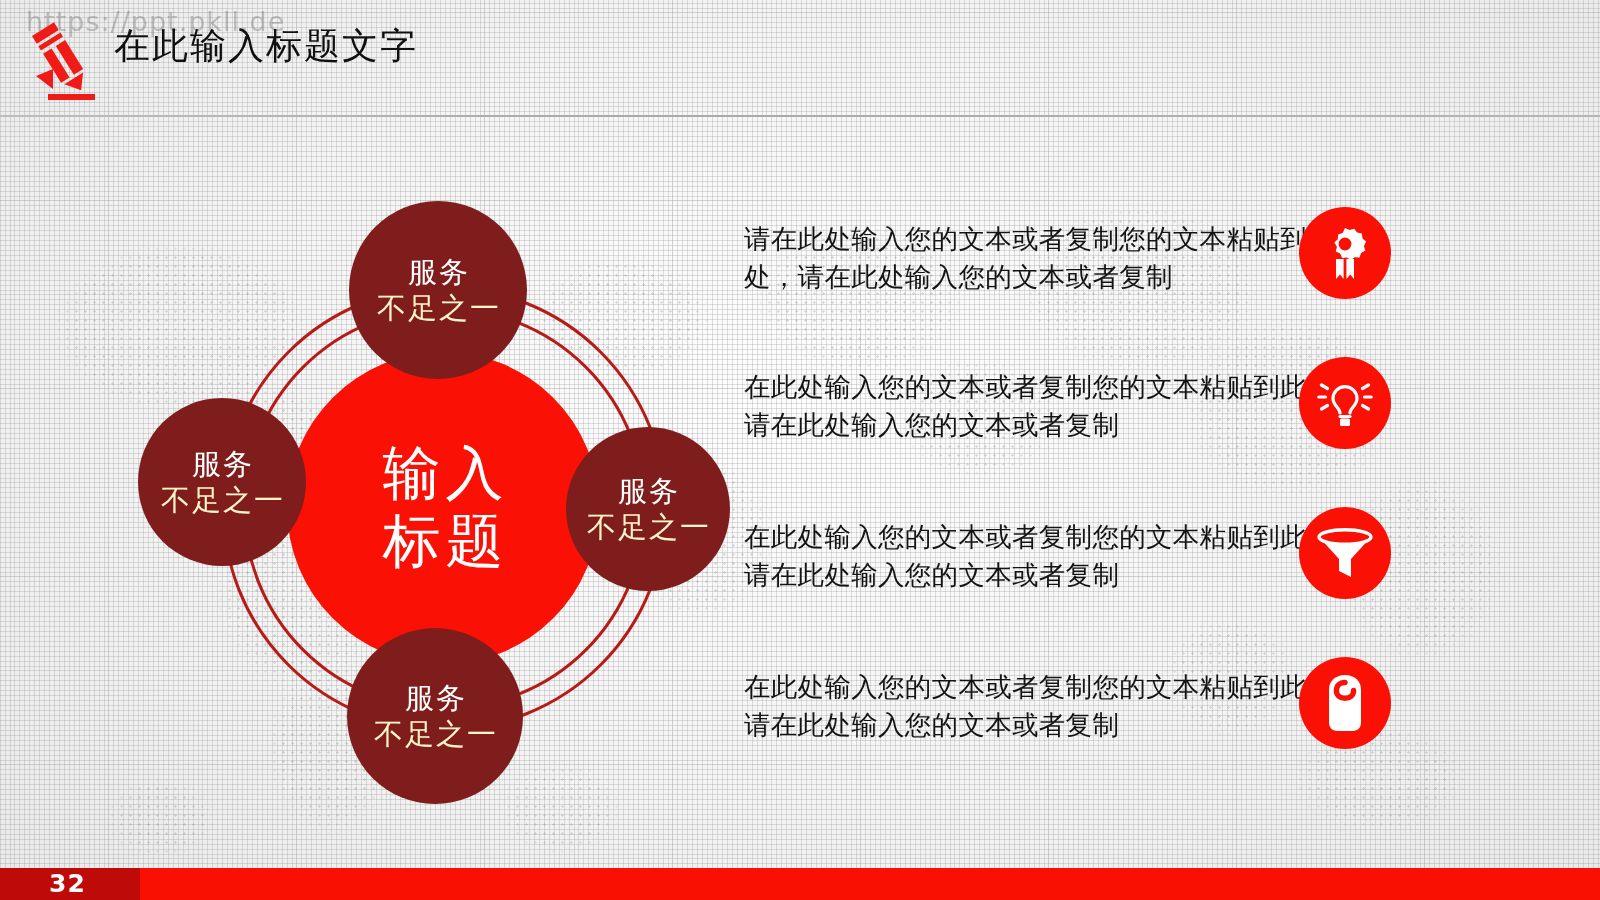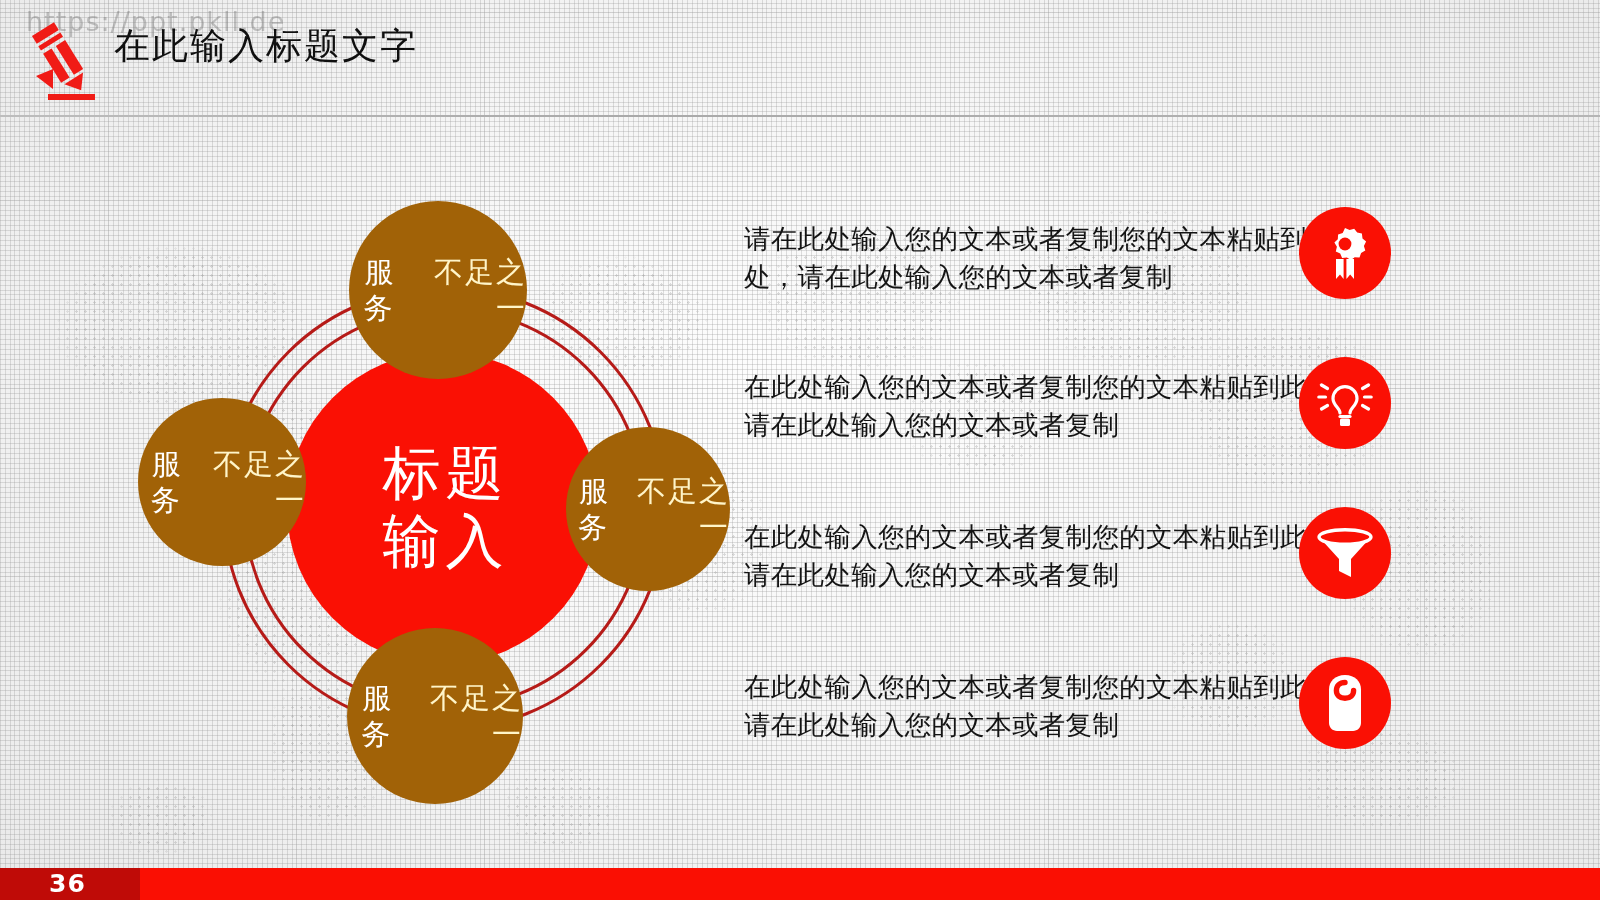--- a/index.html
+++ b/index.html
@@ -115,22 +115,22 @@
     align-items:center; justify-content:center;
   }
   .core-line{
     color:#ffffff; font-size:58px; line-height:1.17;
     letter-spacing:5px; text-indent:5px;
     font-family:"DejaVu Sans","Liberation Sans",sans-serif;
   }
 
   .node{
     position:absolute; border-radius:50%;
-    background:#a16207;
-    display:flex; flex-direction:row;
+    background:#7f1d1d;
+    display:flex; flex-direction:column;
     align-items:center; justify-content:center;
     text-align:center;
   }
   .node-l1{ color:#ffffff; font-size:29px; line-height:1.25; letter-spacing:2px; text-indent:2px; }
   .node-l2{ color:#fff5c9; font-size:29px; line-height:1.25; letter-spacing:2px; text-indent:2px;text-align:right; }
 
   .node-top   { left:349px; top:201px; width:178px; height:178px; }
   .node-left  { left:138px; top:398px; width:168px; height:168px; }
   .node-right { left:566px; top:427px; width:164px; height:164px; }
   .node-bottom{ left:347px; top:628px; width:176px; height:176px; }
@@ -202,22 +202,22 @@
 
   <div class="title">在此输入标题文字</div>
   <div class="header-rule"></div>
 
   <div class="diagram">
 
     <div class="ring ring-outer"></div>
     <div class="ring ring-inner"></div>
 
     <div class="core">
+      <div class="core-line">输入</div>
       <div class="core-line">标题</div>
-      <div class="core-line">输入</div>
     </div>
 
     <div class="node node-top">
       <div class="node-l1">服务</div>
       <div class="node-l2">不足之一</div>
     </div>
 
     <div class="node node-left">
       <div class="node-l1">服务</div>
       <div class="node-l2">不足之一</div>
@@ -289,16 +289,16 @@
         <svg width="44" height="58" viewBox="0 0 44 58">
           <path d="M22 1 C12 1 6 7.5 6 15.5 V49 c0 4.4 3.6 8 8 8 h16 c4.4 0 8-3.6 8-8 V15.5 C38 7.5 32 1 22 1 z" fill="#ffffff"></path>
           <path d="M22 8.5 c-5.2 0-8.6 3.5-8.6 8 0 4.6 3.6 7.8 8.6 7.8 5 0 8.6-3.2 8.6-7.8" fill="none" stroke="#fa1004" stroke-width="5.4" stroke-linecap="round"></path>
         </svg>
       </div>
     </div>
   </div>
 
   <div class="footer">
     <div class="footer-tab"></div>
-    <div class="page-num">36</div>
+    <div class="page-num">32</div>
   </div>
 
 </div>
 
 </body></html>

